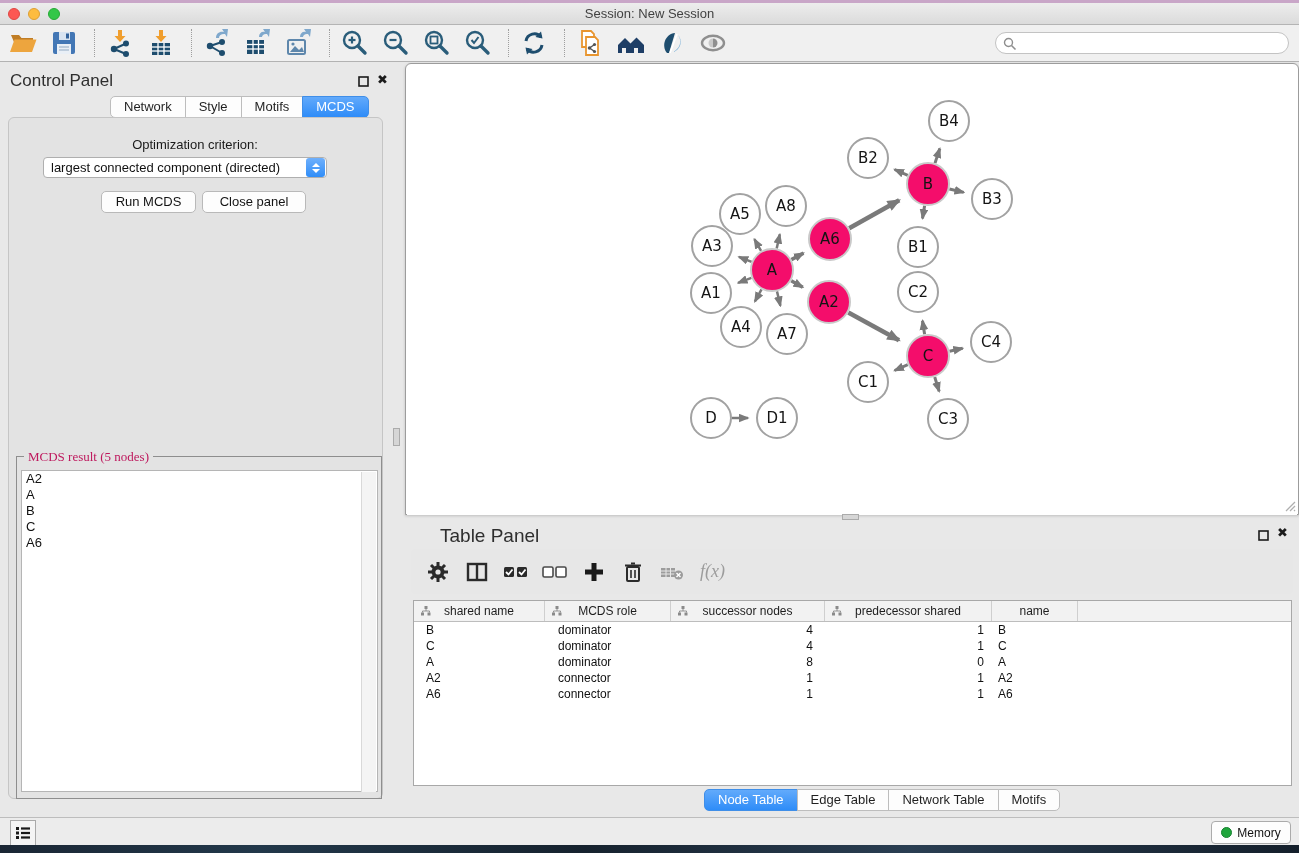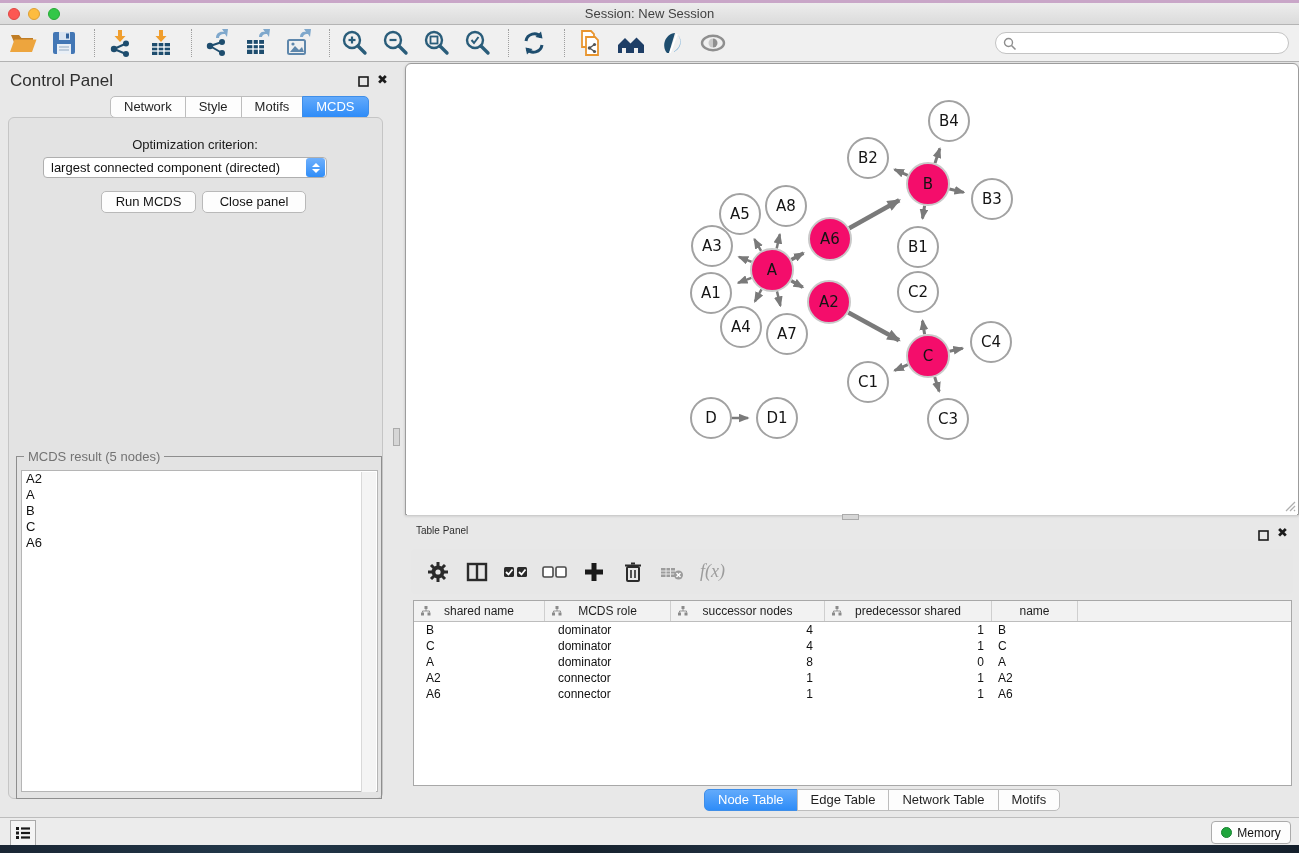--- a/index.html
+++ b/index.html
@@ -52,42 +52,42 @@
   #opt-stepper { width:19px; height:19px; margin-right:1px; border-radius:3px;
      background:linear-gradient(#6FB0FC,#2F8DF8); display:flex; flex-direction:column;
      align-items:center; justify-content:center; gap:2px; }
   .chev-up { width:0; height:0; border-left:4px solid transparent; border-right:4px solid transparent; border-bottom:4px solid #fff; }
   .chev-dn { width:0; height:0; border-left:4px solid transparent; border-right:4px solid transparent; border-top:4px solid #fff; }
   .btn { background:#FDFDFD; border:1px solid #B9B9B9; border-radius:5px; font-size:13px;
      color:#141414; text-align:center; line-height:20px; }
   #run-btn { left:93px; top:191px; width:95px; height:22px;margin-left:8px; }
   #close-btn { left:202px; top:191px; width:104px; height:22px; }
   #mcds-fieldset { left:16px; top:456px; width:366px; height:343px; border:1px solid #8E8E8E; }
-  #mcds-legend { left:24px; top:449px; background:#E3E3E3; padding:0 4px; font-size:13px; color:#737373; }
+  #mcds-legend { left:24px; top:449px; background:#E3E3E3; padding:0 4px; font-size:13px; color:#be185d;font-family:Liberation Serif, serif; }
   #mcds-list { left:21px; top:470px; width:357px; height:322px; background:#fff; border:1px solid #B5B5B5; }
   .result-item { font-size:13px; color:#111; line-height:16px; padding-left:4px; }
   #mcds-scroll { position:absolute; right:1px; top:1px; width:15px; height:320px;
      background:#F4F4F4; border-left:1px solid #D9D9D9; }
 
   
   #v-split-handle { left:393px; top:428px; width:7px; height:18px; background:#D6D6D6; border:1px solid #ABABAB; }
   #h-split-handle { left:842px; top:514px; width:17px; height:6px; background:#D6D6D6; border:1px solid #ABABAB; }
 
   
   #net-window { left:405px; top:63px; width:894px; height:452px; background:#fff;
      border:1px solid #9C9C9C; border-radius:6px 6px 0 0; box-shadow:0 1px 3px rgba(0,0,0,.18); }
   #net-titlebar { position:absolute; left:0; top:0; width:100%; height:25px;
      background:linear-gradient(#EDEDED,#D6D6D6); border-bottom:1px solid #ABABAB; border-radius:6px 6px 0 0; }
   #net-title { width:100%; text-align:center; font-size:13px; color:#303030; line-height:24px; }
   #net-canvas { position:absolute; left:1px; top:25px; width:890px; height:426px; background:#fff; }
   svg text { font-family:"DejaVu Sans","Liberation Sans",sans-serif; }
   #resize-grip { position:absolute; right:2px; bottom:2px; }
 
   
-  #tp-title { left:416px; top:525px; font-size:10px; color:#2E2E2E; }
+  #tp-title { left:440px; top:525px; font-size:19px; color:#2E2E2E; }
   #tp-float { left:1258px; top:527px; }
   #tp-close { left:1277px; top:525px; font-size:13px; font-weight:bold; color:#1B1B1B; }
   #tp-toolbar { left:411px; top:549px; width:882px; height:45px; background:#E7E7E7;
      border-radius:4px; display:flex; align-items:center; padding-left:14px; }
   .tp-icon { width:26px; height:26px; margin-right:13px; display:flex; align-items:center; justify-content:center; }
   #fx-label { font-family:"Liberation Serif","DejaVu Serif",serif; font-style:italic;
      font-size:18px; color:#9C9C9C; margin-left:2px; }
   #tp-table { left:413px; top:600px; width:879px; height:186px; background:#fff; border:1px solid #A8A8A8; }
   #tp-head { display:flex; height:21px; background:#F2F2F2; border-bottom:1px solid #BDBDBD; }
   .hcell { position:relative; border-right:1px solid #CFCFCF; display:flex; align-items:center; justify-content:center;

